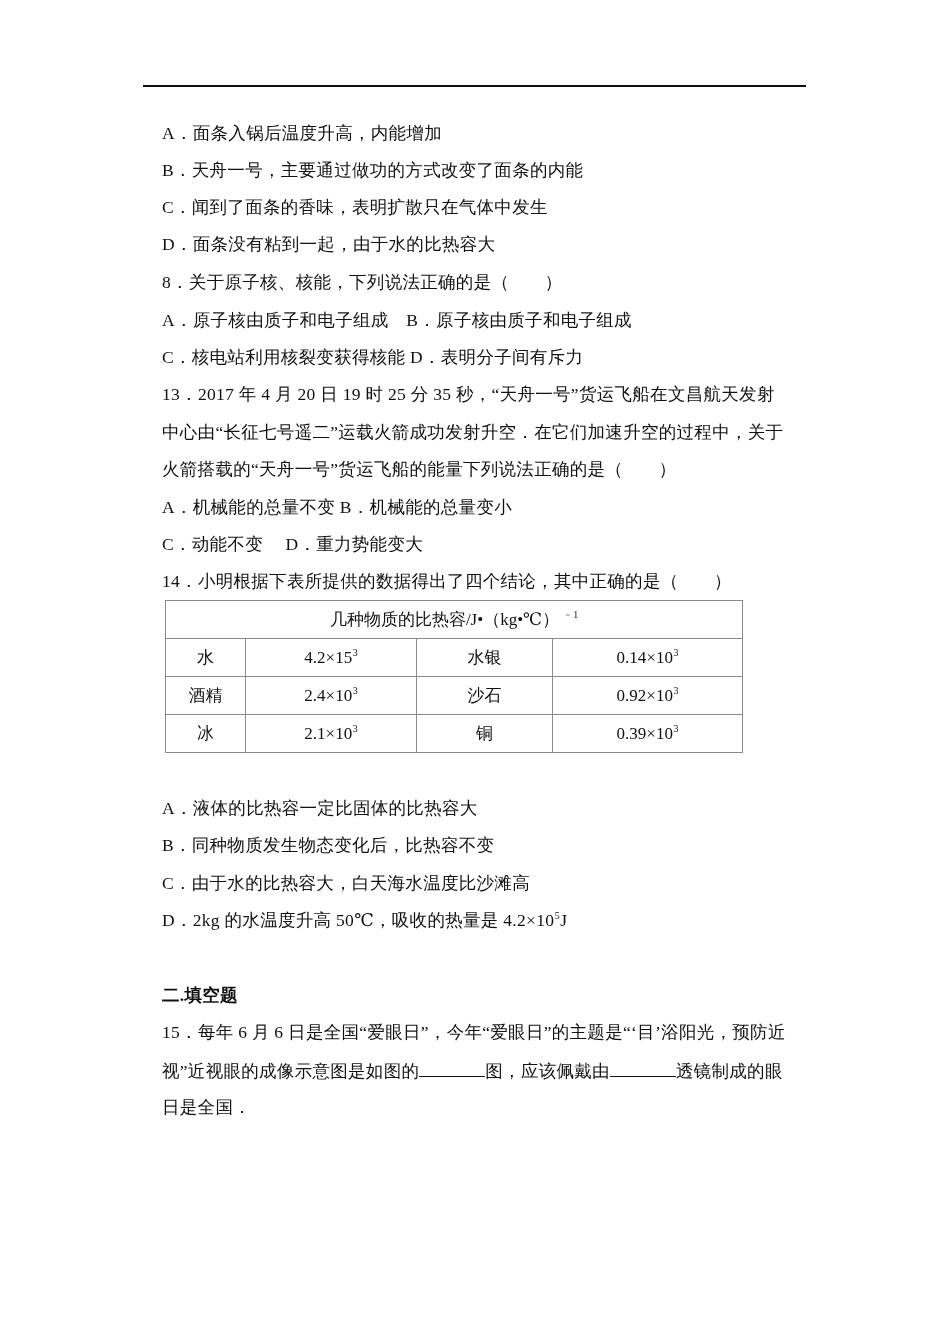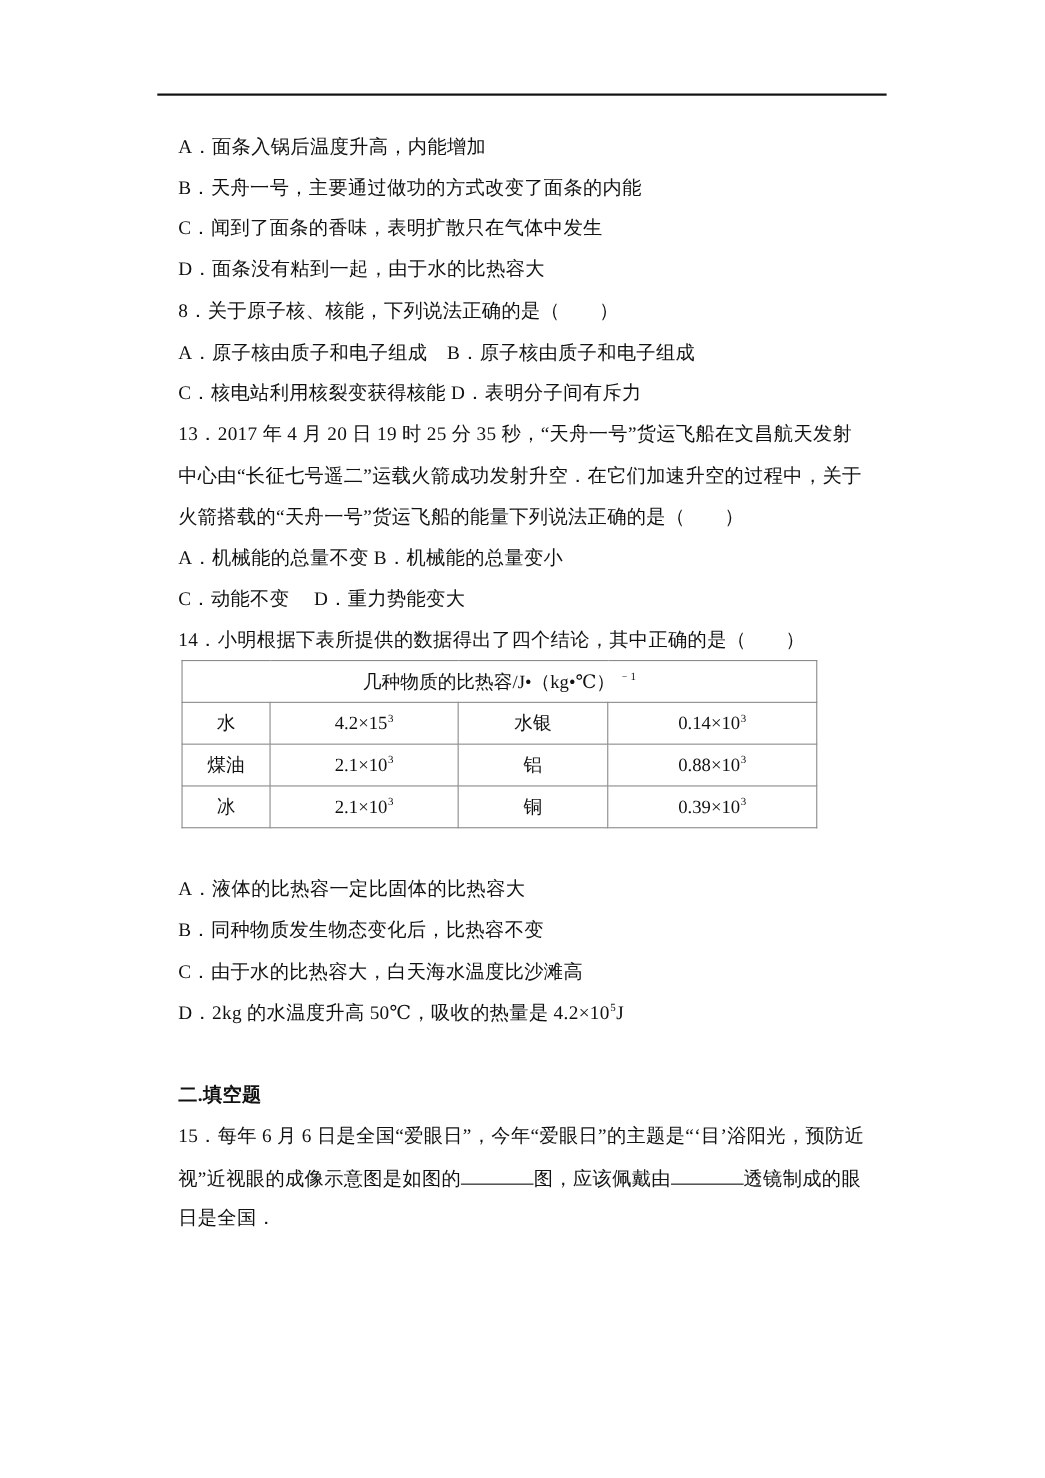--- a/index.html
+++ b/index.html
@@ -109,24 +109,24 @@
       <tr>
     <td colspan="4"><span>几种物质的比热容/J•（kg•℃）</span><span class="title-sup">﹣1</span></td>
   </tr>
   <tr>
     <td>水</td>
     <td><span>4.2×15</span><sup>3</sup></td>
     <td>水银</td>
     <td><span>0.14×10</span><sup>3</sup></td>
   </tr>
   <tr>
-    <td>煤油</td>
-    <td><span>2.1×10</span><sup>3</sup></td>
-    <td>铝</td>
-    <td><span>0.88×10</span><sup>3</sup></td>
+    <td>酒精</td>
+    <td><span>2.4×10</span><sup>3</sup></td>
+    <td>沙石</td>
+    <td><span>0.92×10</span><sup>3</sup></td>
   </tr>
   <tr>
     <td>冰</td>
     <td><span>2.1×10</span><sup>3</sup></td>
     <td>铜</td>
     <td><span>0.39×10</span><sup>3</sup></td>
   </tr>
 </tbody>
   </table>
 

